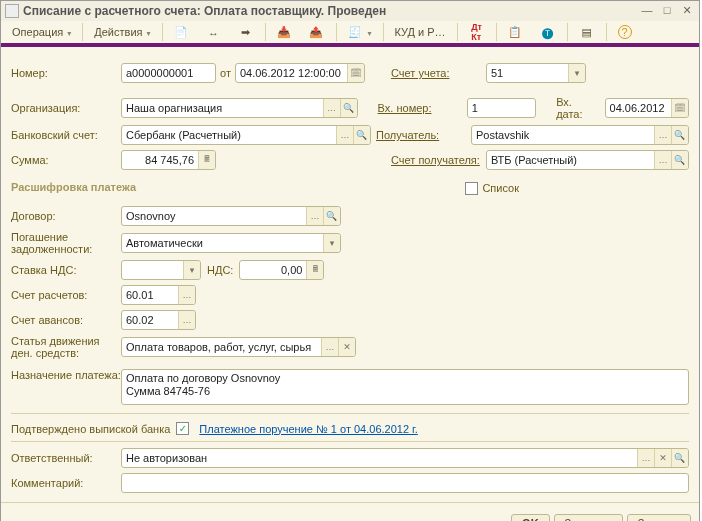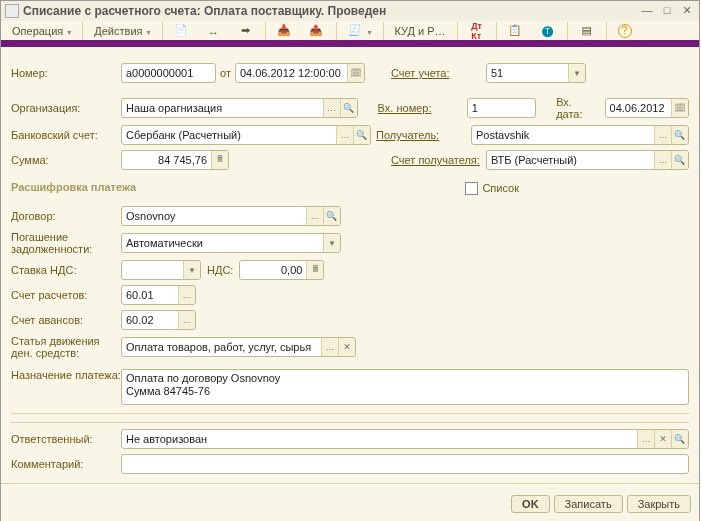--- a/index.html
+++ b/index.html
@@ -37,21 +37,21 @@
     line-height: 12px;
     color: #666;
     margin-left: 4px;
     cursor: pointer;
   }
   .toolbar {
     display: flex;
     align-items: center;
     padding: 2px 4px;
     background: #f9f6e8;
-    border-bottom: 7px solid #701a75;
+    border-bottom: 4px solid #701a75;
     height: 26px;
     gap: 2px;
   }
   .tbtn {
     padding: 2px 6px;
     border: 1px solid transparent;
     border-radius: 3px;
     cursor: pointer;
     color: #5a5032;
     display: inline-flex;
@@ -269,21 +269,21 @@
           <input value="Postavshik" style="">
           <div class="fbtn">…</div>
           <div class="fbtn">🔍</div>
         </div>
       </div>
     </div>
 
     <div class="row">
       <div class="col" style="width:360px">
         <span class="lbl lbl-left">Сумма:</span>
-        <div class="field num-right" style="width:108px">
+        <div class="field num-right" style="width:95px">
           <input value="84 745,76" style="">
           <div class="fbtn">🖩</div>
         </div>
       </div>
       <div class="col" style="margin-left:20px;flex:1">
         <span class="lbl lbl-right">Счет получателя:</span>
         <div class="field" style="flex:1">
           <input value="ВТБ (Расчетный)" style="">
           <div class="fbtn">…</div>
           <div class="fbtn">🔍</div>
@@ -358,20 +358,25 @@
     <div class="row" style="align-items:flex-start;margin-top:10px">
       <span class="lbl lbl-left" style="line-height:12px">Назначение платежа:</span>
       <div class="field" style="flex:1;height:36px;align-items:stretch">
         <textarea style="">Оплата по договору Osnovnoy
 Сумма 84745-76</textarea>
       </div>
     </div>
 
     <div style="height:1px;background:#d9d1a8;margin:8px 0"></div>
 
+    <div class="row">
+      <span class="lbl">Подтверждено выпиской банка</span>
+      <span class="checkbox" style="margin:0 10px 0 6px">✓</span>
+      <span class="link">Платежное поручение № 1 от 04.06.2012 г.</span>
+    </div>
 
     <div style="height:1px;background:#d9d1a8;margin:6px 0"></div>
 
     <div class="row">
       <span class="lbl lbl-left">Ответственный:</span>
       <div class="field" style="flex:1">
         <input value="Не авторизован" style="">
         <div class="fbtn">…</div>
         <div class="fbtn">✕</div>
         <div class="fbtn">🔍</div>

